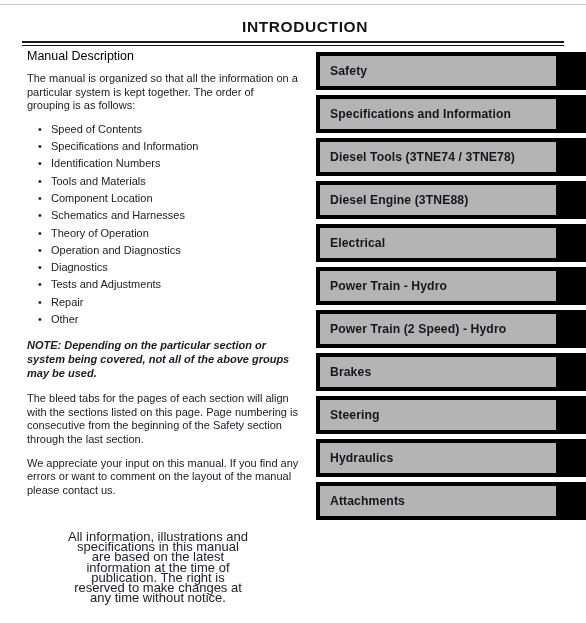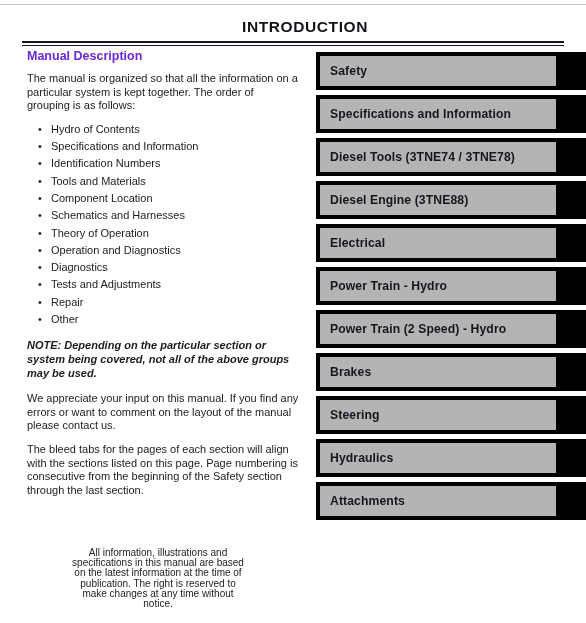--- a/index.html
+++ b/index.html
@@ -62,22 +62,22 @@
 
   
   .left-col {
     position: absolute;
     left: 27px;
     top: 50px;
     width: 272px;
   }
   .section-heading {
     font-size: 12.5px;
-    font-weight: bold;
-    color: #6d28d9;
+    font-weight: normal;
+    color: #000000;
     margin: 0 0 9px 0;
     line-height: 13px;
     overflow: hidden;
     height: 13px;
   }
   .para {
     font-size: 11px;
     line-height: 13.6px;
     margin: 0 0 10px 0;
     color: #1b1b22;
@@ -103,24 +103,24 @@
   ul.group-list li .bullet {
     position: absolute;
     left: 11px;
     top: 0px;
     font-size: 11px;
     line-height: 13px;
   }
   .footer-note {
     position: absolute;
     left: 68px;
-    top: 548px;
+    top: 532px;
     width: 180px;
     text-align: center;
-    font-size: 10px;
+    font-size: 13px;
     line-height: 10.2px;
     color: #22222a;
   }
 
   
   .tabs {
     position: absolute;
     left: 316px;
     top: 52px;
     width: 270px;
@@ -161,36 +161,36 @@
   <div class="top-scan-line"></div>
 
   <div class="page-title">INTRODUCTION</div>
   <div class="title-rule rule-thick"></div>
   <div class="title-rule rule-thin"></div>
 
   <div class="left-col">
     <div class="section-heading">Manual Description</div>
     <p class="para">The manual is organized so that all the information on a particular system is kept together. The order of grouping is as follows:</p>
     <ul class="group-list">
-      <li><span class="bullet">•</span><span>Hydro of Contents</span></li>
+      <li><span class="bullet">•</span><span>Speed of Contents</span></li>
       <li><span class="bullet">•</span><span>Specifications and Information</span></li>
       <li><span class="bullet">•</span><span>Identification Numbers</span></li>
       <li><span class="bullet">•</span><span>Tools and Materials</span></li>
       <li><span class="bullet">•</span><span>Component Location</span></li>
       <li><span class="bullet">•</span><span>Schematics and Harnesses</span></li>
       <li><span class="bullet">•</span><span>Theory of Operation</span></li>
       <li><span class="bullet">•</span><span>Operation and Diagnostics</span></li>
       <li><span class="bullet">•</span><span>Diagnostics</span></li>
       <li><span class="bullet">•</span><span>Tests and Adjustments</span></li>
       <li><span class="bullet">•</span><span>Repair</span></li>
       <li><span class="bullet">•</span><span>Other</span></li>
     </ul>
     <p class="para note">NOTE: Depending on the particular section or system being covered, not all of the above groups may be used.</p>
+    <p class="para">The bleed tabs for the pages of each section will align with the sections listed on this page. Page numbering is consecutive from the beginning of the Safety section through the last section.</p>
     <p class="para">We appreciate your input on this manual. If you find any errors or want to comment on the layout of the manual please contact us.</p>
-    <p class="para">The bleed tabs for the pages of each section will align with the sections listed on this page. Page numbering is consecutive from the beginning of the Safety section through the last section.</p>
   </div>
 
   <div class="footer-note">All information, illustrations and specifications in this manual are based on the latest information at the time of publication. The right is reserved to make changes at any time without notice.</div>
 
   <div class="tabs">
     <div class="tab">
       <div class="tab-inner">
         <span class="tab-label">Safety</span>
       </div>
     </div>

